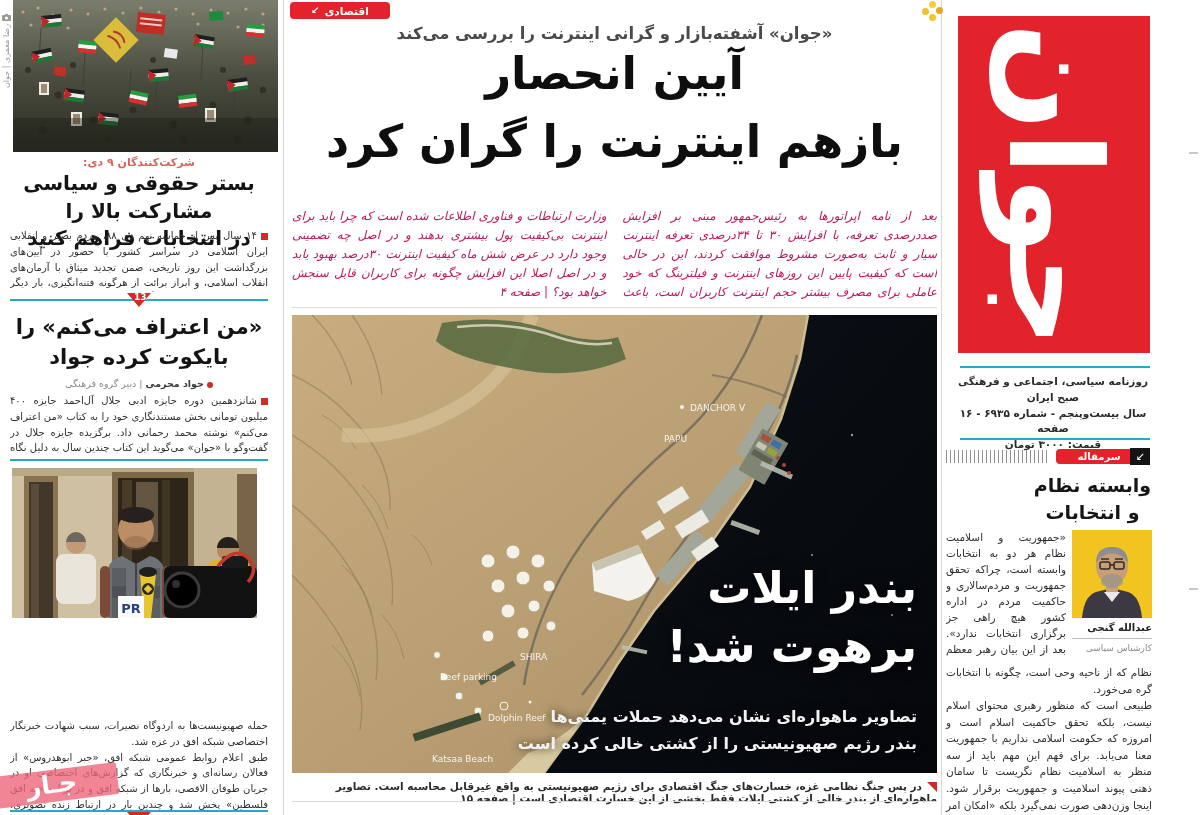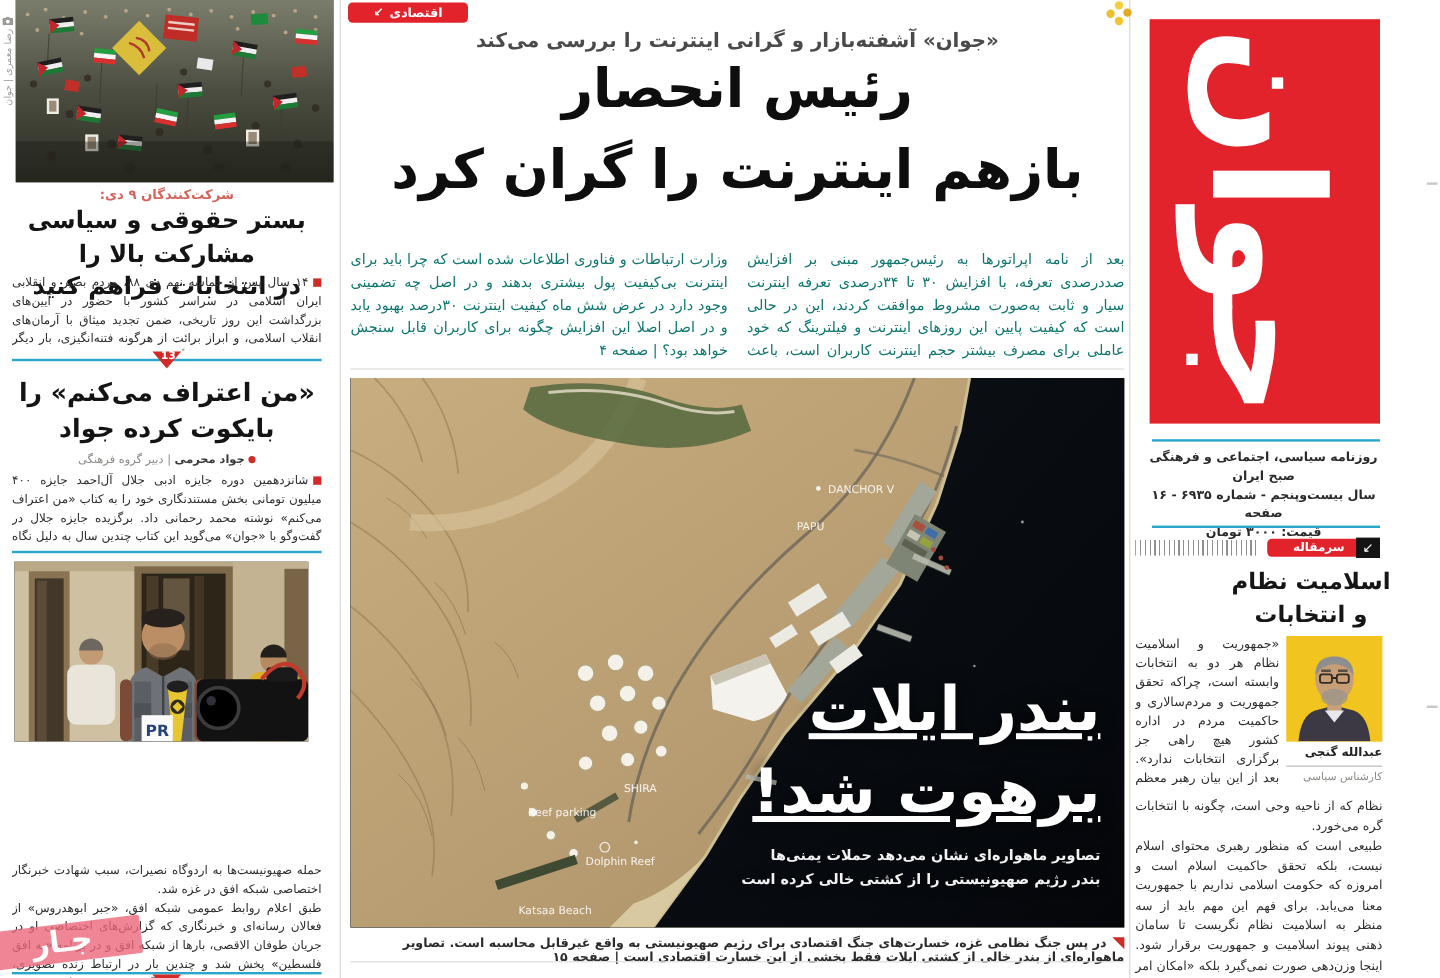--- a/index.html
+++ b/index.html
@@ -48,30 +48,30 @@
           border-radius:2px; letter-spacing:4px; }
   
   .pill{ position:absolute; background:#e3232b; color:#fff; border-radius:4px; display:flex; align-items:center;
          justify-content:center; gap:5px; font-size:10.5px; font-weight:bold; }
   .pill .arw{ font-size:10px; line-height:1; }
   
   .main-kicker{ position:absolute; text-align:center; color:#4a4a4a; font-size:16.5px; font-weight:600; }
   .main-hl{ position:absolute; text-align:center; color:#0e0e0e; font-weight:bold; font-size:45px; line-height:1.5;
             letter-spacing:-1px; white-space:pre-line; }
   .cols{ position:absolute; display:flex; gap:16px; }
-  .cols > div{ flex:1; font-size:12px; line-height:1.58; text-align:justify; color:#0f766e; overflow:hidden; }
+  .cols > div{ flex:1; font-size:12px; line-height:1.58; text-align:justify; color:#be185d; overflow:hidden;font-style:italic; }
   .hline{ position:absolute; height:1px; background:#ddddd8; }
   
   .sat{ position:absolute; background:#060a0d; overflow:hidden; }
   .sat svg{ display:block; width:100%; height:100%; }
   .sat-headline{ position:absolute; right:20px; top:243px; text-align:right; color:#fff; font-weight:bold;
-                 font-size:51px; line-height:1.35; white-space:pre-line; letter-spacing:-1px;
-                 text-shadow:0 0 14px rgba(0,0,0,.8);text-decoration:underline; }
+                 font-size:44px; line-height:1.35; white-space:pre-line; letter-spacing:-1px;
+                 text-shadow:0 0 14px rgba(0,0,0,.8); }
   .sat-sub{ position:absolute; right:20px; top:388px; text-align:right; color:#f2f2f2; font-weight:bold;
-            font-size:12px; line-height:1.7; white-space:pre-line; text-shadow:0 0 10px rgba(0,0,0,.8); }
+            font-size:16px; line-height:1.7; white-space:pre-line; text-shadow:0 0 10px rgba(0,0,0,.8); }
   .caption-row{ position:absolute; font-size:10.5px; font-weight:600; color:#2b2b2b; }
   .caption-row .cap-tri{ display:inline-block; width:0; height:0; border-top:10px solid #d02b27;
                          border-left:10px solid transparent; margin-left:5px; vertical-align:-2px; }
   
   .logo-box{ position:absolute; background:#e3232b; display:flex; align-items:center; justify-content:center; }
   .logo-box span{ transform:rotate(90deg); color:#fff; font-size:128px; font-weight:bold; line-height:1; white-space:nowrap; }
   .mast-info{ position:absolute; text-align:center; font-size:10.5px; font-weight:600; color:#2a2a2a; line-height:1.5; }
   .barcode{ position:absolute; height:13px; background:repeating-linear-gradient(90deg,#8f8f8b 0 1px,transparent 1px 4px); }
   .corner-icon{ position:absolute; width:20px; height:17px; background:#141414; color:#fff; font-size:11px;
                 display:flex; align-items:center; justify-content:center; }
@@ -357,21 +357,21 @@
   <div class="divider-tri" style="left:10px; top:808px; width:258px;">
     <span class="line" style="top:2px;"></span>
     <span class="tri" style="top:4px;"></span>
   </div>
 
   <div class="pill" style="left:290px; top:2px; width:100px; height:17px;">
     <span>اقتصادی</span>
     <span class="arw">↙</span>
   </div>
   <div class="main-kicker" style="left:292px; top:24px; width:645px;">«جوان» آشفته‌بازار و گرانی اینترنت را بررسی می‌کند</div>
-  <div class="main-hl" style="left:292px; top:40px; width:645px;">رئیس انحصار
+  <div class="main-hl" style="left:292px; top:40px; width:645px;">آیین انحصار
 بازهم اینترنت را گران کرد</div>
   <div class="cols" style="left:292px; top:207px; width:645px; height:96px;">
     <div>بعد از نامه اپراتورها به رئیس‌جمهور مبنی بر افزایش صددرصدی تعرفه، با افزایش ۳۰ تا ۳۴درصدی تعرفه اینترنت سیار و ثابت به‌صورت مشروط موافقت کردند، این در حالی است که کیفیت پایین این روزهای اینترنت و فیلترینگ که خود عاملی برای مصرف بیشتر حجم اینترنت کاربران است، باعث گلایه‌مندی کاربران از این تصمیم</div>
     <div>وزارت ارتباطات و فناوری اطلاعات شده است که چرا باید برای اینترنت بی‌کیفیت پول بیشتری بدهند و در اصل چه تضمینی وجود دارد در عرض شش ماه کیفیت اینترنت ۳۰درصد بهبود یابد و در اصل اصلا این افزایش چگونه برای کاربران قابل سنجش خواهد بود؟ | صفحه ۴</div>
   </div>
   <div class="hline" style="left:292px; top:307px; width:645px;"></div>
 
   <div class="sat" style="left:292px; top:315px; width:645px; height:458px;">
     <svg viewBox="0 0 645 458" preserveAspectRatio="none">
       <defs>
@@ -502,21 +502,21 @@
   <div class="rule-cyan" style="left:960px; top:438px; width:190px;"></div>
 
   <div class="barcode" style="left:946px; top:450px; width:102px;"></div>
   <div class="pill" style="left:1056px; top:449px; width:86px; height:15px; font-size:10px;">
     <span>سرمقاله</span>
   </div>
   <div class="corner-icon" style="left:1130px; top:448px;">
       <span>↙</span>
     </div>
 
-  <div class="ed-hl" style="left:985px; top:472px; width:215px;">اسلامیت نظام
+  <div class="ed-hl" style="left:985px; top:472px; width:215px;">وابسته نظام
 و انتخابات</div>
 
   <div class="ed-lead-row" style="left:946px; top:530px; width:206px;">
     <div class="author-col">
       <div class="author-photo">
         <svg viewBox="0 0 80 88" preserveAspectRatio="none">
           <rect width="80" height="88" fill="#f1c41f"></rect>
           <path d="M10,88 q2,-22 14,-26 l16,-4 16,4 q12,4 14,26 z" fill="#3c3844"></path>
           <rect x="34" y="50" width="12" height="14" fill="#caa078"></rect>
           <path d="M32,62 l8,10 8,-10 z" fill="#e8e8ec"></path>

